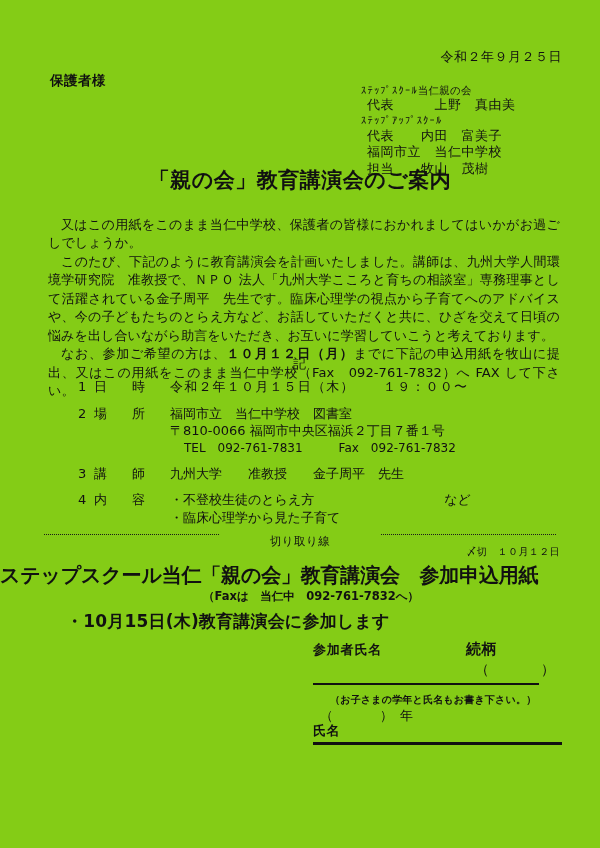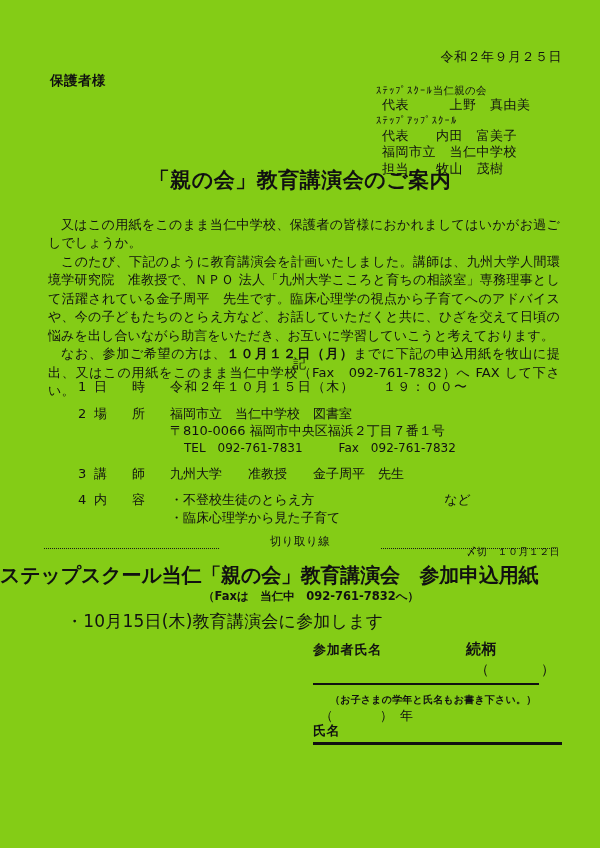--- a/index.html
+++ b/index.html
@@ -31,21 +31,21 @@
     position: absolute;
     top: 72px;
     left: 50px;
     font-size: 13.5px;
     font-weight: 600;
     letter-spacing: 0.5px;
   }
   .sender-block {
     position: absolute;
     top: 84px;
-    right: 34px;
+    right: 49px;
     width: 190px;
     text-align: left;
     line-height: 1.28;
   }
   .sender-org-small {
     font-size: 10.5px;
     letter-spacing: 0.2px;
     white-space: nowrap;
   }
   .sender-org-small .kana {
@@ -145,21 +145,21 @@
   .nado {
     padding-left: 130px;
   }
   
   .cut-line {
     position: absolute;
     top: 534px;
     left: 44px;
     width: 512px;
     display: flex;
-    align-items: flex-end;
+    align-items: flex-start;
     font-size: 11.5px;
     letter-spacing: 0.5px;
     gap: 43px;
   }
   .cut-dashes {
     flex: 1 1 auto;
     border-top: 1px dotted #1a1a1a;
     height: 0;
   }
   .cut-dashes.left { margin-right: 8px; }
@@ -195,21 +195,21 @@
     font-weight: 700;
     padding-left: 130px;
     box-sizing: border-box;
     white-space: nowrap;
   }
   .form-attend {
     position: absolute;
     top: 610px;
     left: 66px;
     font-size: 17px;
-    font-weight: 400;
+    font-weight: 700;
     letter-spacing: 0.2px;
     white-space: nowrap;
   }
   .field-name-label {
     position: absolute;
     top: 641px;
     left: 313px;
     font-size: 13px;
     font-weight: 700;
     letter-spacing: 0.8px;

